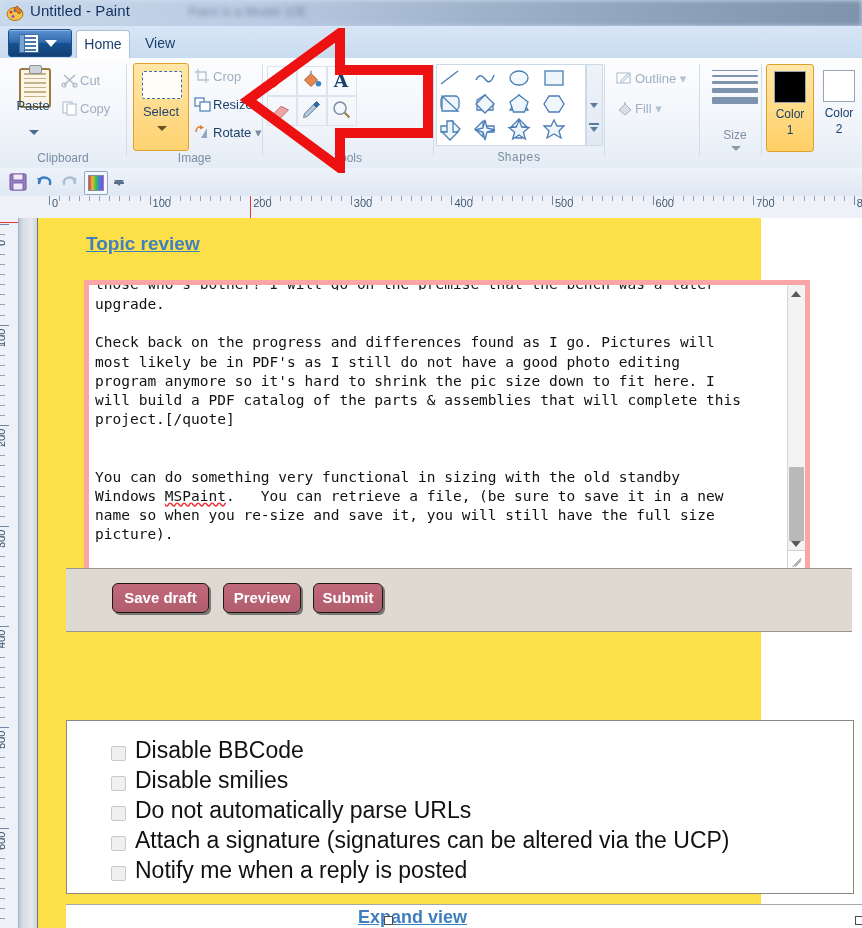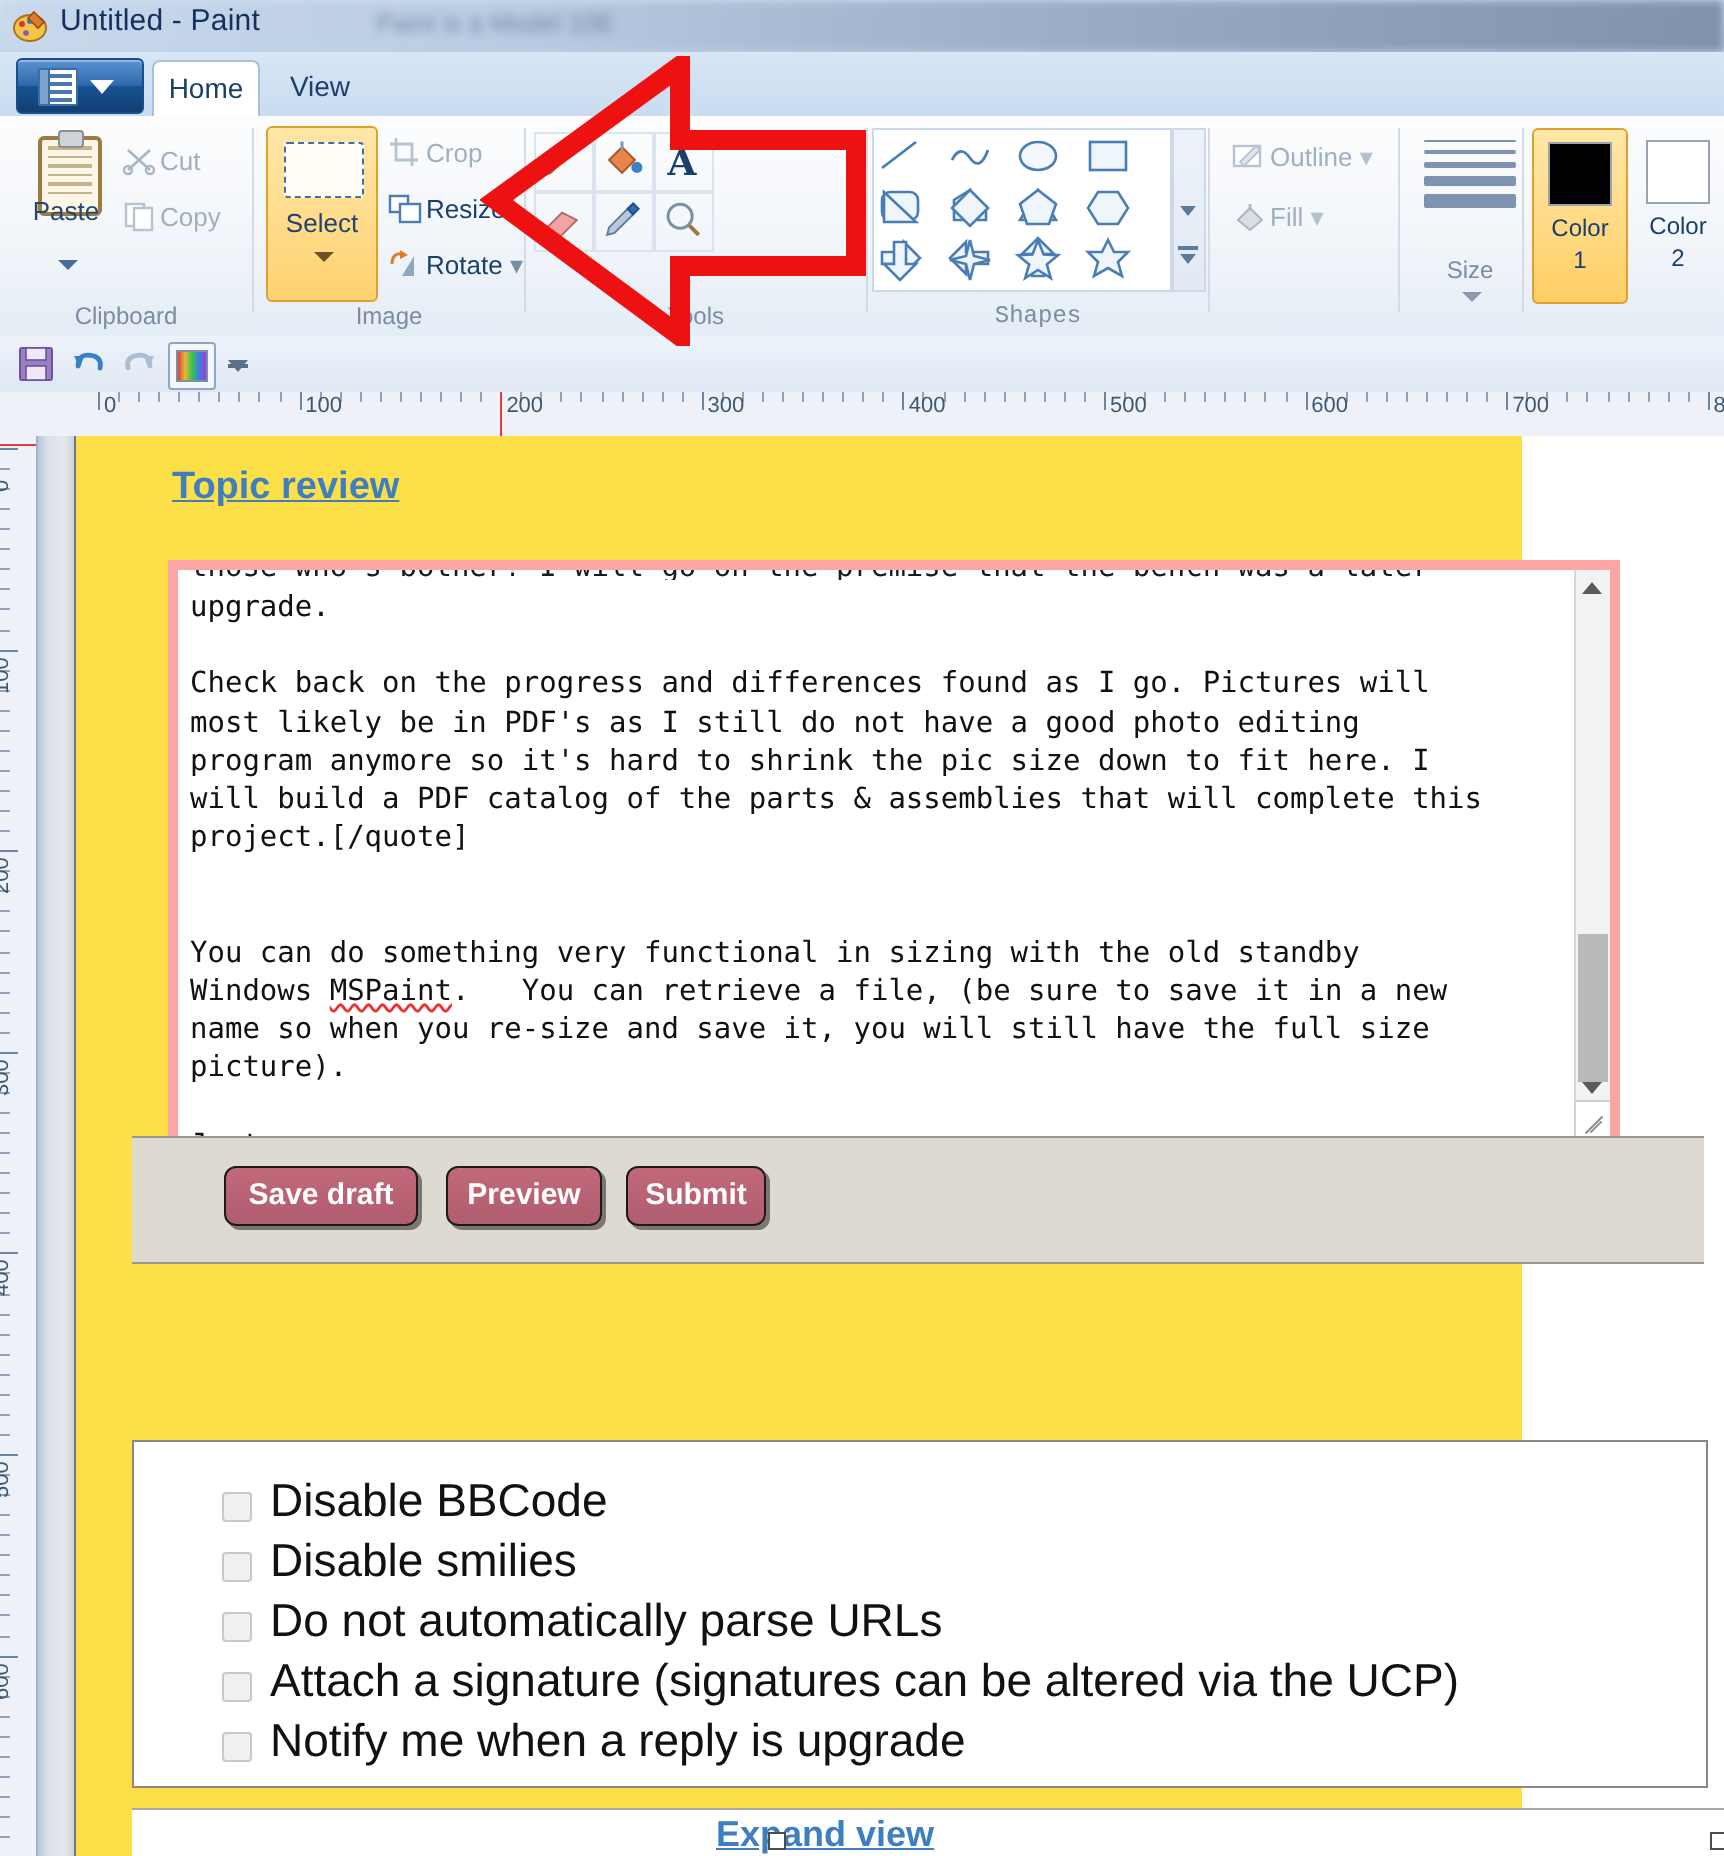--- a/index.html
+++ b/index.html
@@ -874,21 +874,21 @@
       <div class="cbrow" style="top:78px;">
         <div class="cbox"></div>
         <div class="cblabel">Do not automatically parse URLs</div>
       </div>
       <div class="cbrow" style="top:108px;">
         <div class="cbox"></div>
         <div class="cblabel">Attach a signature (signatures can be altered via the UCP)</div>
       </div>
       <div class="cbrow" style="top:138px;">
         <div class="cbox"></div>
-        <div class="cblabel">Notify me when a reply is upgrade</div>
+        <div class="cblabel">Notify me when a reply is posted</div>
       </div>
     </div>
 
     <div id="bottom-strip">
       <div id="expand-view">Expand view</div>
     </div>
 
   </div>
 </div>
 

